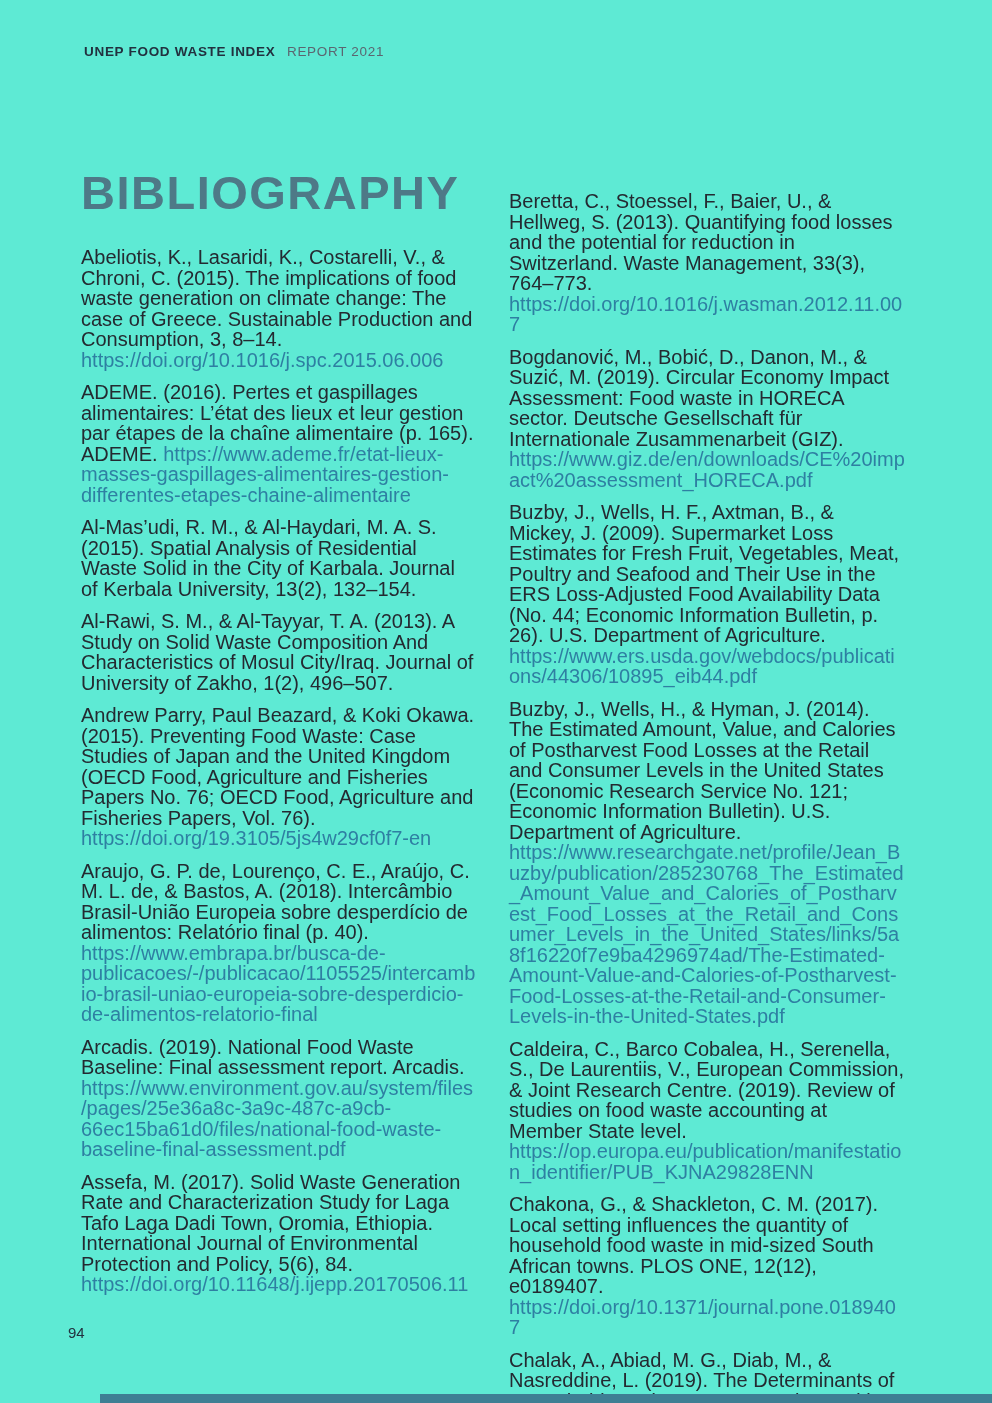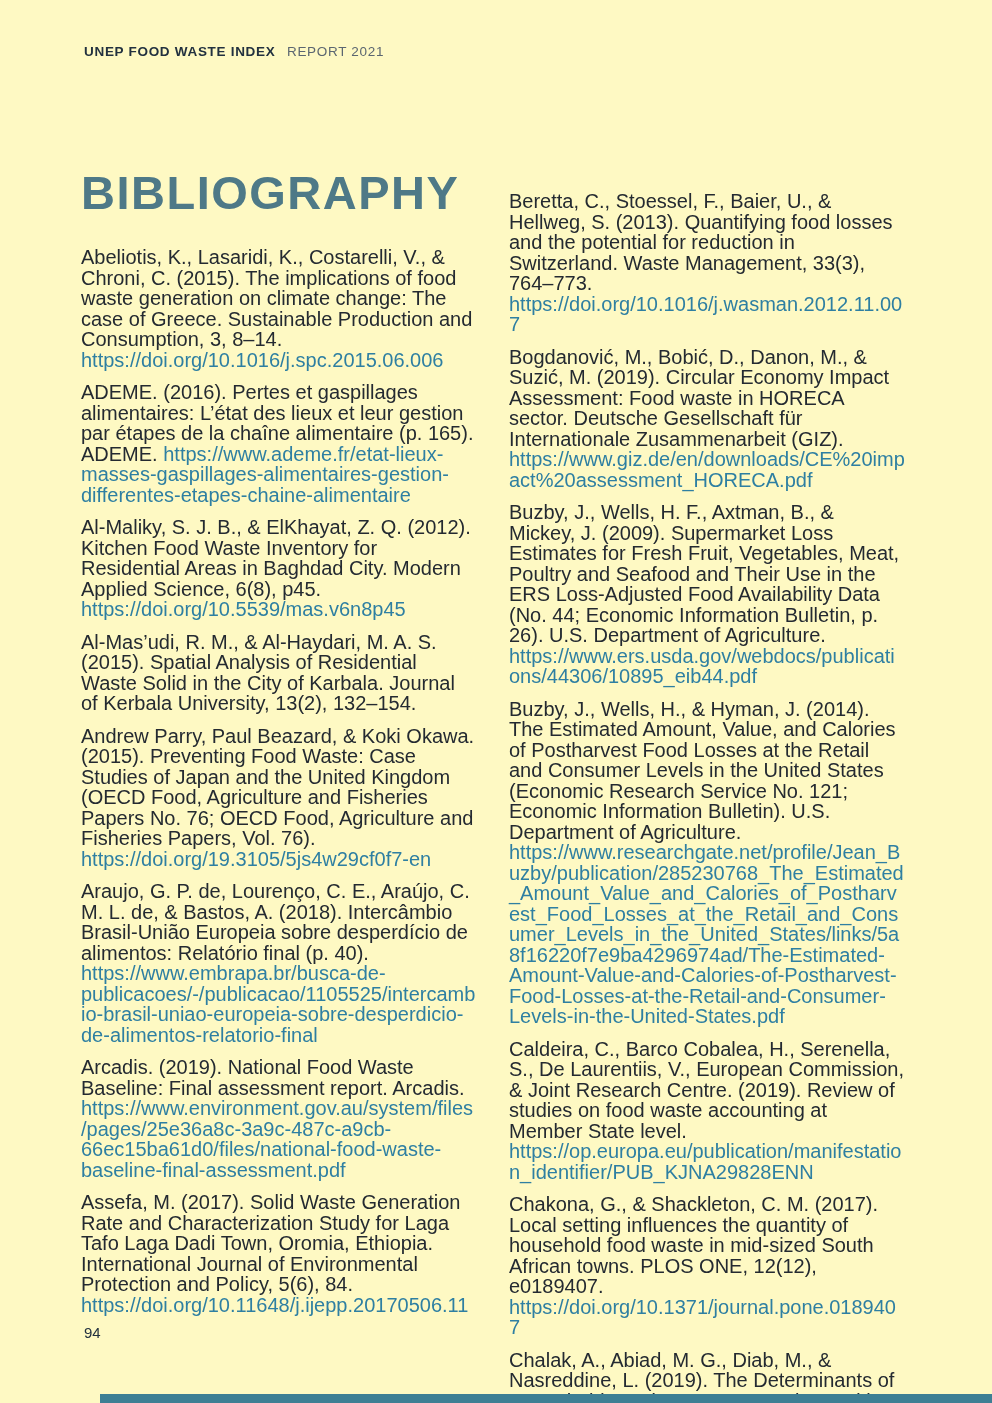--- a/index.html
+++ b/index.html
@@ -2,21 +2,21 @@
 <html style="--title: #4e7987; --link: #2e7fa2; --body: #242a31; --header: #22313f; --accent: #3e7f94;"><head>
 <meta charset="utf-8">
 <style>
   * { margin: 0; padding: 0; box-sizing: border-box; }
   html, body { background: #ffffff; }
   .page {
     position: relative;
     width: 992px;
     height: 1403px;
     margin: 0 auto;
-    background: #fef9c3;
+    background: #5eead4;
     overflow: hidden;
     font-family: "Liberation Sans", sans-serif;
     color: var(--body, #242a31);
   }
   .running-head {
     position: absolute;
     top: 44px;
     left: 84px;
     font-size: 13.5px;
     letter-spacing: 0.7px;
@@ -51,21 +51,21 @@
   }
   .entry .link {
     color: var(--link, #2e7fa2);
     text-decoration: none;
     overflow-wrap: anywhere;
     word-break: break-word;
     cursor: pointer;
   }
   .page-number {
     position: absolute;
-    left: 84px;
+    left: 68px;
     bottom: 62px;
     font-size: 15px;
     color: var(--header, #22313f);
   }
   .footer-bar {
     position: absolute;
     left: 100px;
     right: 0;
     bottom: 0;
     height: 9px;
@@ -80,22 +80,22 @@
   <header class="running-head">
     <span class="rh-bold">UNEP FOOD WASTE INDEX</span>
     <span class="rh-reg">REPORT 2021</span>
   </header>
 
   <main class="content">
     <section class="col col-left">
       <h1 class="title">BIBLIOGRAPHY</h1>
     <p class="entry"><span>Abeliotis, K., Lasaridi, K., Costarelli, V., &amp; Chroni, C. (2015). The implications of food waste generation on climate change: The case of Greece. Sustainable Production and Consumption, 3, 8–14. </span><a class="link">https://doi.org/10.1016/j.spc.2015.06.006</a></p>
         <p class="entry"><span>ADEME. (2016). Pertes et gaspillages alimentaires: L’état des lieux et leur gestion par étapes de la chaîne alimentaire (p. 165). ADEME. </span><a class="link">https://www.ademe.fr/etat-lieux-masses-gaspillages-alimentaires-gestion-differentes-etapes-chaine-alimentaire</a></p>
-        <p class="entry"><span>Al-Maliky, S. J. B., &amp; ElKhayat, Z. Q. (2012). Kitchen Food Waste Inventory for Residential Areas in Baghdad City. Modern Applied Science, 6(8), p45. </span><a class="link">https://doi.org/10.5539/mas.v6n8p45</a></p>
         <p class="entry"><span>Al-Mas’udi, R. M., &amp; Al-Haydari, M. A. S. (2015). Spatial Analysis of Residential Waste Solid in the City of Karbala. Journal of Kerbala University, 13(2), 132–154.</span></p>
+        <p class="entry"><span>Al-Rawi, S. M., &amp; Al-Tayyar, T. A. (2013). A Study on Solid Waste Composition And Characteristics of Mosul City/Iraq. Journal of University of Zakho, 1(2), 496–507.</span></p>
         <p class="entry"><span>Andrew Parry, Paul Beazard, &amp; Koki Okawa. (2015). Preventing Food Waste: Case Studies of Japan and the United Kingdom (OECD Food, Agriculture and Fisheries Papers No. 76; OECD Food, Agriculture and Fisheries Papers, Vol. 76). </span><a class="link">https://doi.org/19.3105/5js4w29cf0f7-en</a></p>
         <p class="entry"><span>Araujo, G. P. de, Lourenço, C. E., Araújo, C. M. L. de, &amp; Bastos, A. (2018). Intercâmbio Brasil-União Europeia sobre desperdício de alimentos: Relatório final (p. 40). </span><a class="link">https://www.embrapa.br/busca-de-publicacoes/-/publicacao/1105525/intercambio-brasil-uniao-europeia-sobre-desperdicio-de-alimentos-relatorio-final</a></p>
         <p class="entry"><span>Arcadis. (2019). National Food Waste Baseline: Final assessment report. Arcadis. </span><a class="link">https://www.environment.gov.au/system/files/pages/25e36a8c-3a9c-487c-a9cb-66ec15ba61d0/files/national-food-waste-baseline-final-assessment.pdf</a></p>
         <p class="entry"><span>Assefa, M. (2017). Solid Waste Generation Rate and Characterization Study for Laga Tafo Laga Dadi Town, Oromia, Ethiopia. International Journal of Environmental Protection and Policy, 5(6), 84. </span><a class="link">https://doi.org/10.11648/j.ijepp.20170506.11</a></p>
       </section>
     <section class="col col-right">
         <p class="entry"><span>Beretta, C., Stoessel, F., Baier, U., &amp; Hellweg, S. (2013). Quantifying food losses and the potential for reduction in Switzerland. Waste Management, 33(3), 764–773. </span><a class="link">https://doi.org/10.1016/j.wasman.2012.11.007</a></p>
         <p class="entry"><span>Bogdanović, M., Bobić, D., Danon, M., &amp; Suzić, M. (2019). Circular Economy Impact Assessment: Food waste in HORECA sector. Deutsche Gesellschaft für Internationale Zusammenarbeit (GIZ). </span><a class="link">https://www.giz.de/en/downloads/CE%20impact%20assessment_HORECA.pdf</a></p>
         <p class="entry"><span>Buzby, J., Wells, H. F., Axtman, B., &amp; Mickey, J. (2009). Supermarket Loss Estimates for Fresh Fruit, Vegetables, Meat, Poultry and Seafood and Their Use in the ERS Loss-Adjusted Food Availability Data (No. 44; Economic Information Bulletin, p. 26). U.S. Department of Agriculture. </span><a class="link">https://www.ers.usda.gov/webdocs/publications/44306/10895_eib44.pdf</a></p>
         <p class="entry"><span>Buzby, J., Wells, H., &amp; Hyman, J. (2014). The Estimated Amount, Value, and Calories of Postharvest Food Losses at the Retail and Consumer Levels in the United States (Economic Research Service No. 121; Economic Information Bulletin). U.S. Department of Agriculture. </span><a class="link">https://www.researchgate.net/profile/Jean_Buzby/publication/285230768_The_Estimated_Amount_Value_and_Calories_of_Postharvest_Food_Losses_at_the_Retail_and_Consumer_Levels_in_the_United_States/links/5a8f16220f7e9ba4296974ad/The-Estimated-Amount-Value-and-Calories-of-Postharvest-Food-Losses-at-the-Retail-and-Consumer-Levels-in-the-United-States.pdf</a></p>

